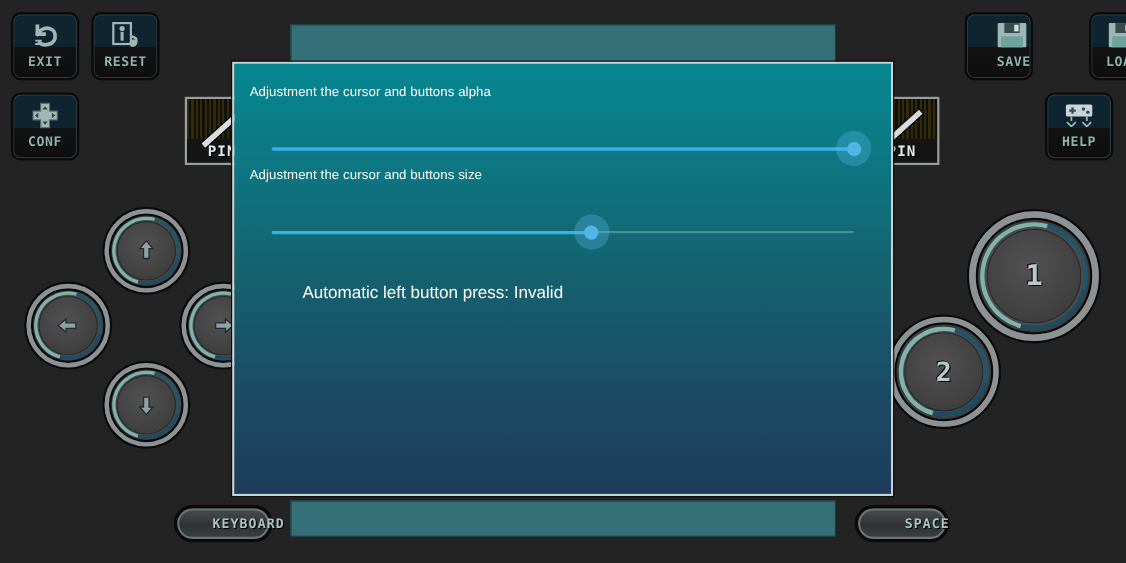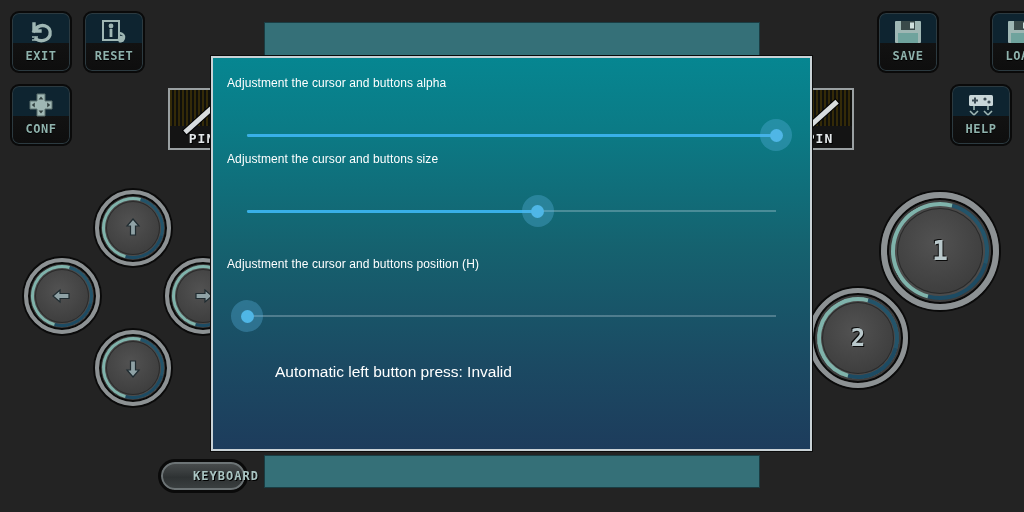--- a/index.html
+++ b/index.html
@@ -230,21 +230,21 @@
     <span class="glyph">
       <svg width="30" height="26" viewBox="0 0 30 26">
         <path d="M11 2 h8 v7 h7 v8 h-7 v7 h-8 v-7 h-7 v-8 h7 z" fill="#9fb7b4" stroke="#5c706e" stroke-width="1"></path>
         <path d="M15 4.5 l2.4 3 h-4.8 z M15 21.5 l2.4 -3 h-4.8 z
                  M5.8 13 l3 -2.4 v4.8 z M24.2 13 l-3 -2.4 v4.8 z" fill="#32403f"></path>
       </svg>
     </span>
     <span class="lbl">CONF</span>
   </div>
 
-  <div class="sqbtn" style="left:877px; top:11px;">
+  <div class="sqbtn" style="left:877px; top:11px;align-items:flex-end;">
     <span class="glyph">
       <svg width="32" height="26" viewBox="0 0 32 26">
         <rect x="3" y="2" width="26" height="22" rx="1" fill="#9fb7b4"></rect>
         <rect x="9" y="2" width="14" height="9" fill="#3a4a4a"></rect>
         <rect x="18" y="3.5" width="4" height="6" fill="#cfe0dd"></rect>
         <rect x="6" y="14" width="20" height="10" fill="#6fa39d"></rect>
       </svg>
     </span>
     <span class="lbl">SAVE</span>
   </div>
@@ -337,20 +337,23 @@
   <div class="round" style="left:808px; top:288px; width:100px; height:100px;">
     <span class="ring" style="border-width:5px;"></span>
     <span class="ring2" style="inset:9px; border-width:4px;"></span>
     <span class="face" style="inset:14px;">
       <span class="txt" style="font-size:24px;">2</span>
     </span>
   </div>
 
   <div class="pill" style="left:158px; top:459px; width:90px;">
     <span class="lbl">KEYBOARD</span>
+  </div>
+  <div class="pill" style="left:777px; top:459px; width:86px;">
+    <span class="lbl">SPACE</span>
   </div>
 
   <div id="dialog" style="border-color: rgb(201, 210, 214);">
 
     <div class="section" style="margin-top:18px;">
       <div class="sec-label">Adjustment the cursor and buttons alpha</div>
       <div class="slider" style="margin-top:28px;">
         <span class="track"></span>
         <span class="fill" style="width: 100%; background: rgb(56, 176, 232);"></span>
         <span class="halo" style="left: 100%;"></span>
@@ -361,26 +364,17 @@
     <div class="section" style="">
       <div class="sec-label">Adjustment the cursor and buttons size</div>
       <div class="slider" style="margin-top:28px;">
         <span class="track"></span>
         <span class="fill" style="width: 55%; background: rgb(56, 176, 232);"></span>
         <span class="halo" style="left: 55%;"></span>
         <span class="thumb" style="left: 55%; background: rgb(79, 182, 230);"></span>
       </div>
     </div>
 
-    <div class="section" style="margin-top:29px;">
-      <div class="sec-label">Adjustment the cursor and buttons position (H)</div>
-      <div class="slider" style="margin-top:28px;">
-        <span class="track"></span>
-        <span class="fill" style="width: 0%; background: rgb(56, 176, 232);"></span>
-        <span class="halo" style="left: 0%;"></span>
-        <span class="thumb" style="left: 0%; background: rgb(79, 182, 230);"></span>
-      </div>
-    </div>
 
     <div class="footer-note" style="margin-top:30px;margin-left:48px;">Automatic left button press: Invalid</div>
   </div>
 
 </div>
 
 </body></html>

